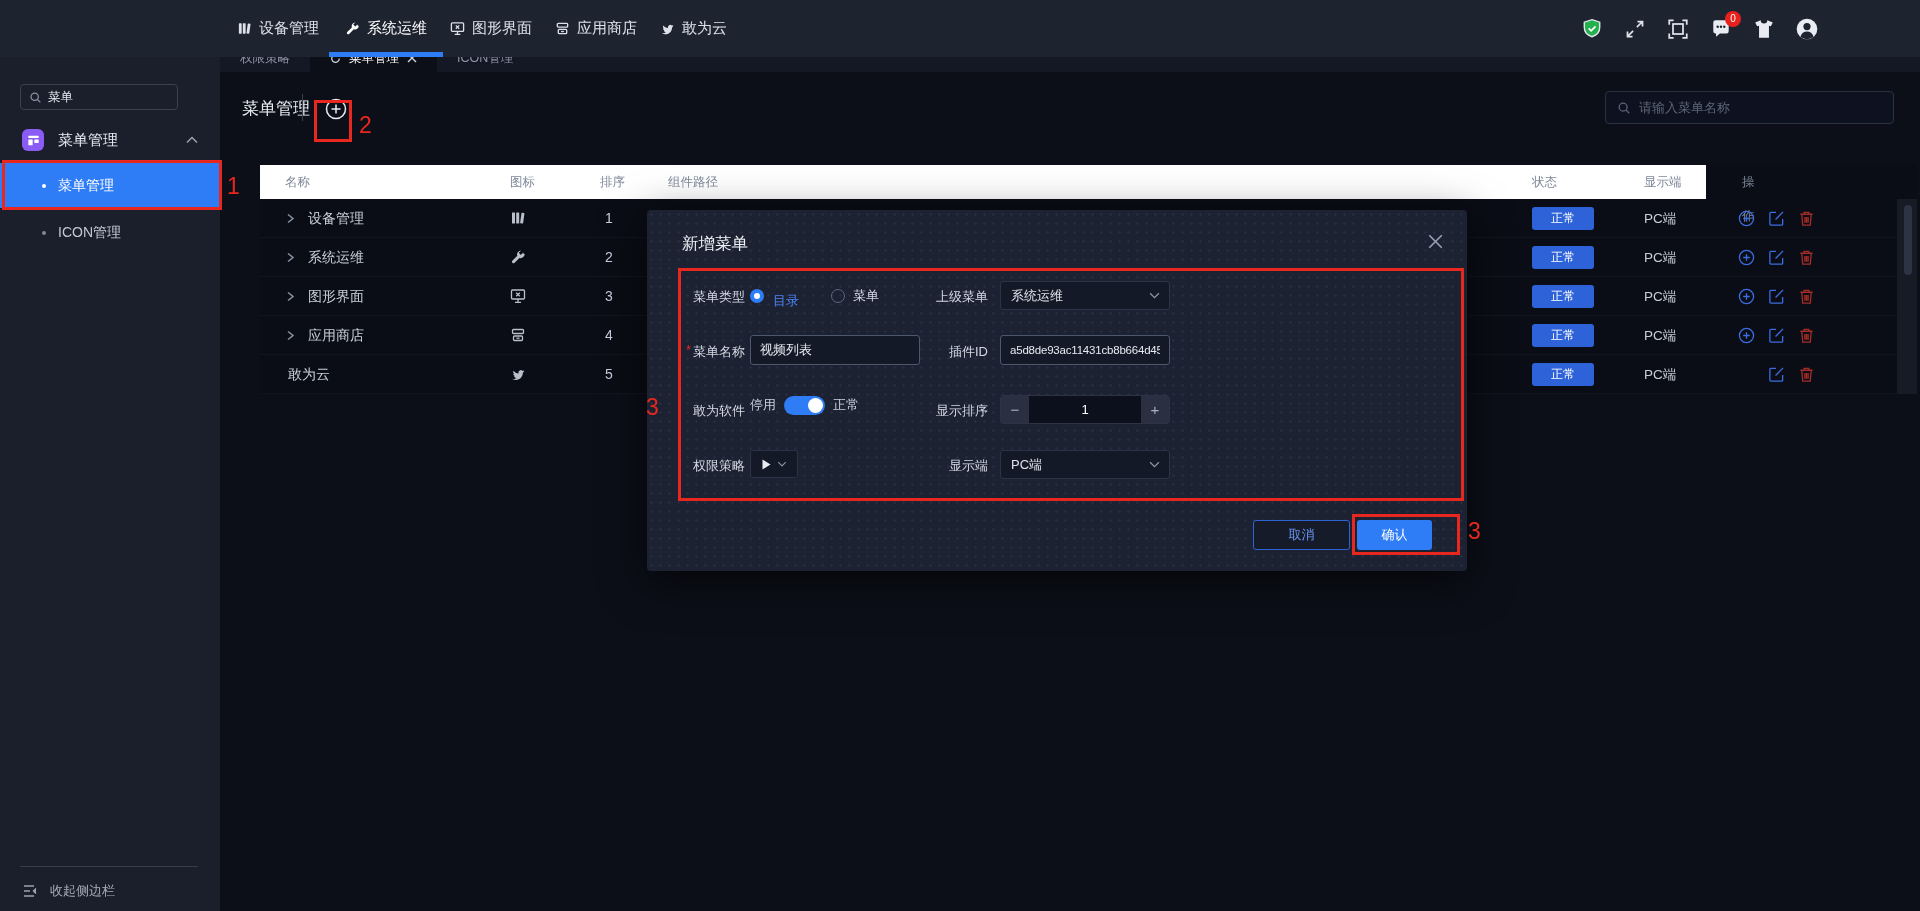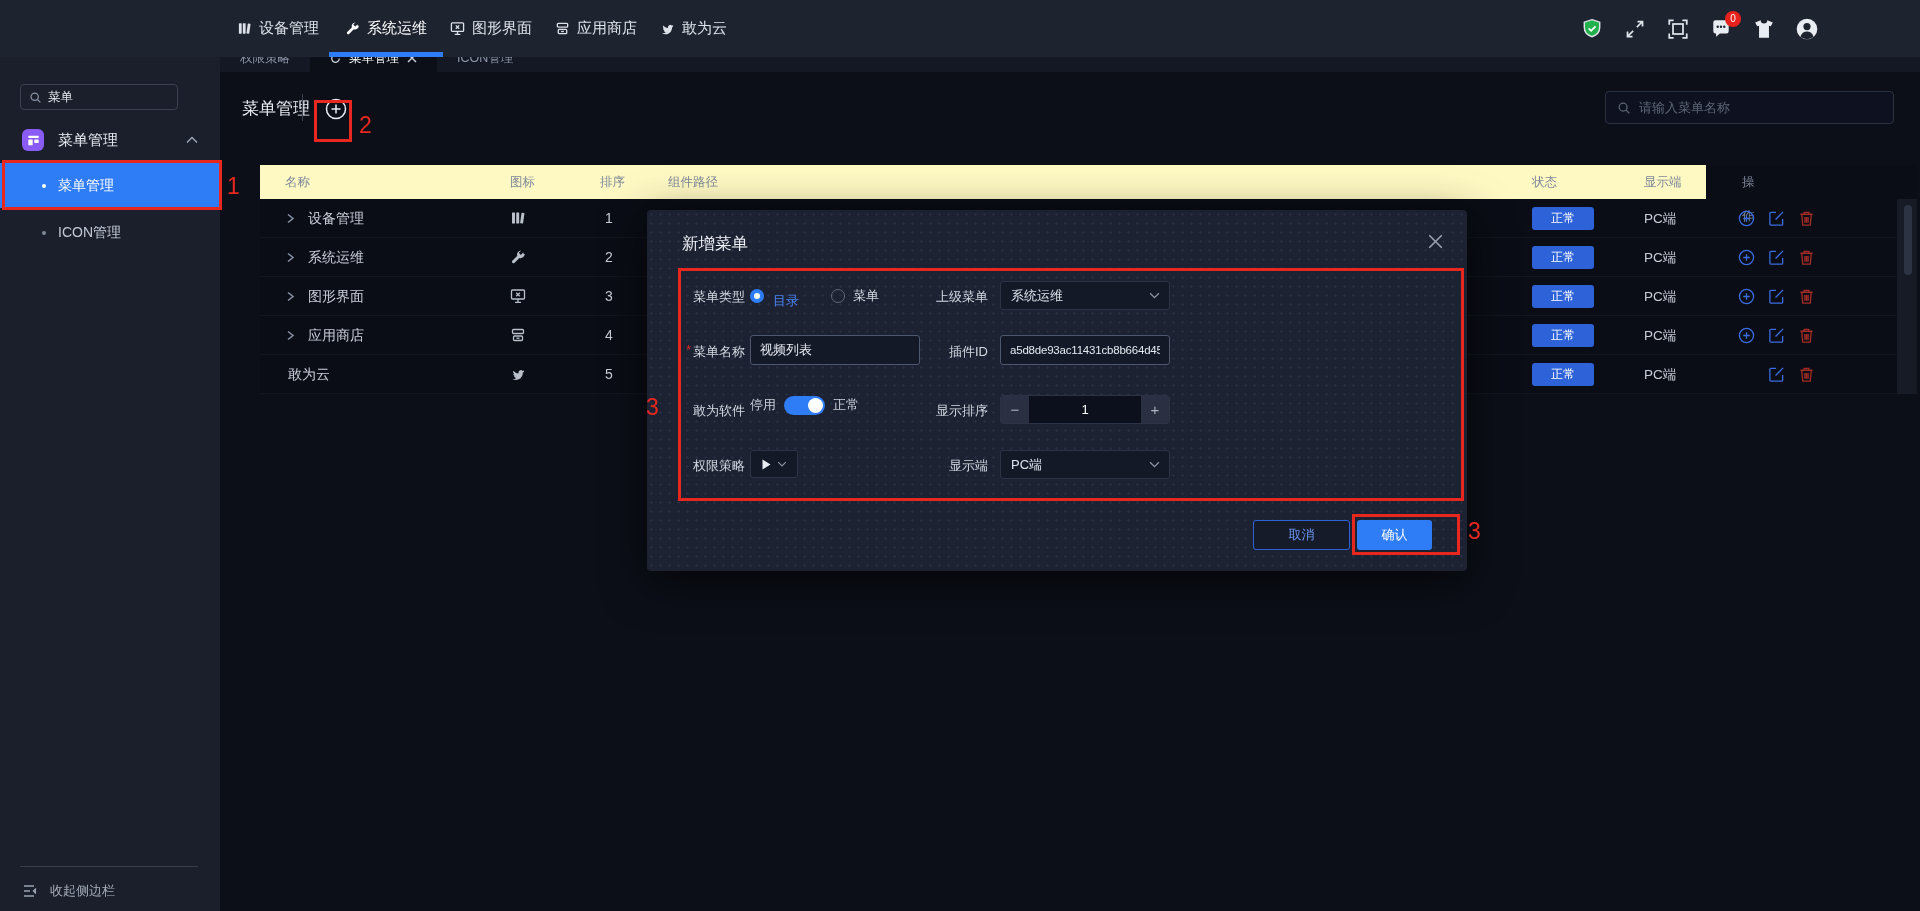--- a/index.html
+++ b/index.html
@@ -46,21 +46,21 @@
   .tab.active { background:#0c0f18; color:#ffffff; }
   .page-title { position:absolute; left:22px; top:53px; font-size:17px; color:#e9edf3; }
   .title-divider { position:absolute; left:82px; top:50px; width:1px; height:27px; background:#39404e; }
   .add-btn { position:absolute; left:99px; top:48px; width:33px; height:34px; display:flex; align-items:center; justify-content:center; cursor:pointer; color:#e9edf3; }
   .page-search { position:absolute; left:1385px; top:47px; width:289px; height:33px; background:#0e1220; border:1px solid #2a3140; border-radius:4px; display:flex; align-items:center; gap:8px; padding:0 11px; }
   .page-search input { flex:1; min-width:0; background:transparent; border:none; outline:none; color:#c6ccd8; font-size:13px; font-family:inherit; }
   .page-search input::placeholder { color:#5c6575; }
 
   
   .table { position:absolute; left:40px; top:121px; width:1657px; height:229px; background:#0a0d15; }
-  .thead { position:absolute; left:0; top:0; width:1446px; height:34px; background:#fef9c3; }
+  .thead { position:absolute; left:0; top:0; width:1446px; height:34px; background:#ffffff; }
   .th { position:absolute; top:0; height:34px; line-height:34px; font-size:12.5px; color:#7e8799; }
   .trow { position:absolute; left:0; width:1637px; height:39px; border-bottom:1px solid #11151f; }
   .td { position:absolute; top:0; height:39px; line-height:39px; font-size:14px; color:#c9cfda; }
   .row-chevron { position:absolute; left:26px; top:14px; color:#8a93a5; }
   .row-icon { position:absolute; left:250px; top:11px; color:#b9c0cc; }
   .status-badge { position:absolute; left:1272px; top:8px; width:62px; height:23px; background:#2d62d9; border-radius:3px; color:#ffffff; font-size:12px; line-height:23px; text-align:center; cursor:pointer; }
   .ops { position:absolute; left:1478px; top:11px; display:flex; gap:13px; }
   .op { width:17px; height:17px; cursor:pointer; }
   .op.blue { color:#3b6ce0; } .op.red { color:#a42c26; }
   .scroll-gutter { position:absolute; right:0; top:34px; width:20px; height:195px; background:#171b26; }

